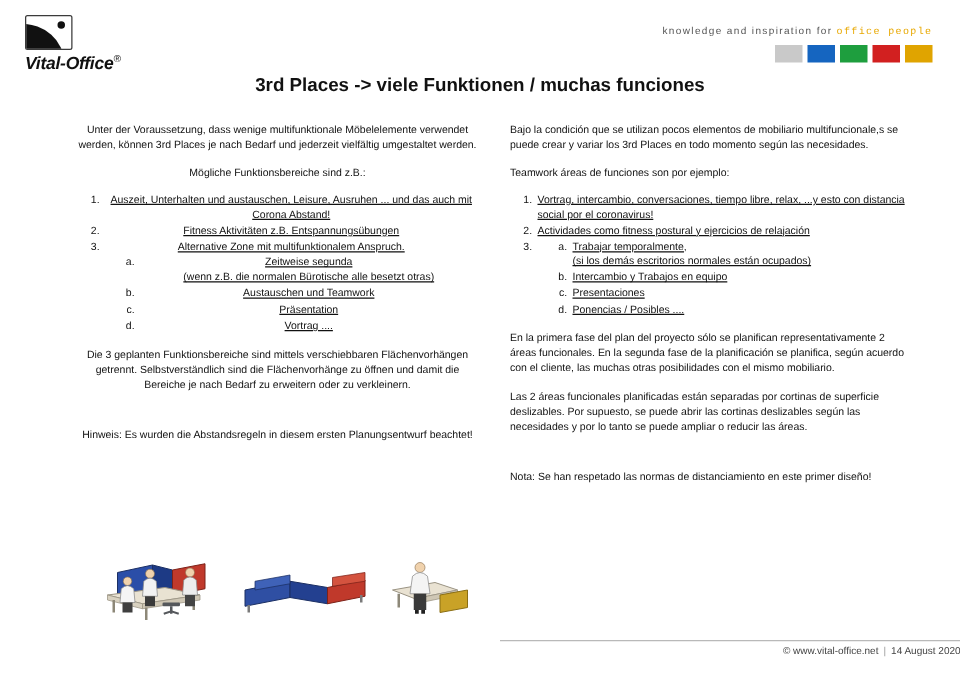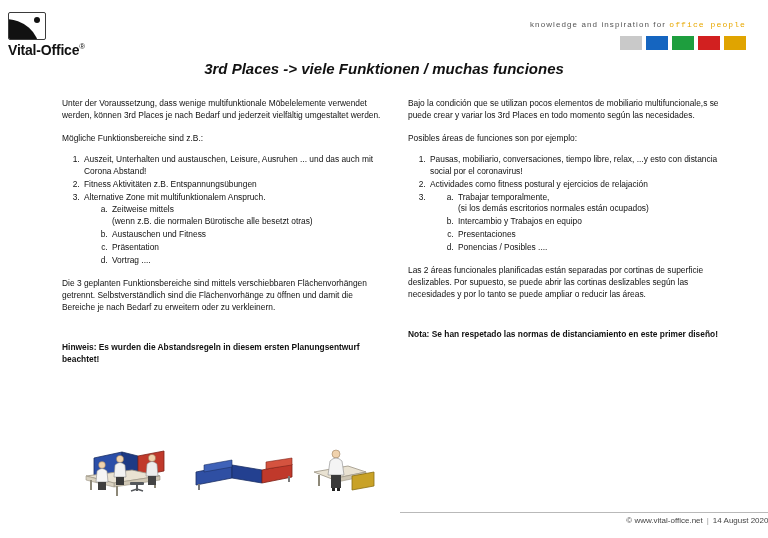--- a/index.html
+++ b/index.html
@@ -25,23 +25,24 @@
   
   .header {
     position: absolute;
     top: 0;
     left: 0;
     width: 768px;
     height: 52px;
   }
   .logo-block {
     position: absolute;
-    left: 8px;
+    left: 20px;
     top: 12px;
     width: 120px;
+    font-style: italic;
   }
   .logo-mark {
     position: relative;
     width: 36px;
     height: 26px;
     background: #ffffff;
     border: 1px solid #3b3b3b;
     border-radius: 2px;
     overflow: hidden;
   }
@@ -103,42 +104,42 @@
   
   .title {
     position: absolute;
     top: 60px;
     left: 0;
     width: 768px;
     text-align: center;
     font-size: 15px;
     font-weight: bold;
     color: #111111;
-    font-style: italic;
   }
 
   
   .col {
     position: absolute;
     top: 98px;
     font-size: 8.4px;
     line-height: 1.42;
     color: #111111;
   }
-  .col-left { left: 62px; width: 320px; }
+  .col-left { left: 62px; width: 320px; text-align: center; }
   .col-right { left: 408px; width: 320px; }
 
   .para { margin: 0 0 11px 0; }
   .para.tight { margin-bottom: 9px; }
-  .bold { font-weight: bold; margin-top: 28px; }
+  .bold { font-weight: normal; margin-top: 28px; }
 
   ol.numlist {
     margin: 0 0 11px 0;
     padding-left: 20px;
     list-style-type: decimal;
+    text-decoration: underline;
   }
   ol.numlist > li {
     margin-bottom: 1px;
     padding-left: 2px;
   }
   ol.alphalist {
     margin: 1px 0 2px 0;
     padding-left: 26px;
     list-style-type: lower-alpha;
   }
@@ -213,51 +214,52 @@
   <div class="col col-left">
     <p class="para">Unter der Voraussetzung, dass wenige multifunktionale Möbelelemente verwendet werden, können 3rd Places je nach Bedarf und jederzeit vielfältig umgestaltet werden.</p>
     <p class="para tight">Mögliche Funktionsbereiche sind z.B.:</p>
     <ol class="numlist">
       <li>Auszeit, Unterhalten und austauschen, Leisure, Ausruhen ... und das auch mit Corona Abstand!</li>
       <li>Fitness Aktivitäten z.B. Entspannungsübungen</li>
       <li>
         <span>Alternative Zone mit multifunktionalem Anspruch.</span>
         <ol class="alphalist">
           <li>
-            <span>Zeitweise mittels</span>
+            <span>Zeitweise segunda</span>
             <span class="sub">(wenn z.B. die normalen Bürotische alle besetzt otras)</span>
           </li>
-          <li>Austauschen und Fitness</li>
+          <li>Austauschen und Teamwork</li>
           <li>Präsentation</li>
           <li>Vortrag ....</li>
         </ol>
       </li>
     </ol>
     <p class="para">Die 3 geplanten Funktionsbereiche sind mittels verschiebbaren Flächenvorhängen getrennt. Selbstverständlich sind die Flächenvorhänge zu öffnen und damit die Bereiche je nach Bedarf zu erweitern oder zu verkleinern.</p>
     <p class="para bold">Hinweis: Es wurden die Abstandsregeln in diesem ersten Planungsentwurf beachtet!</p>
   </div>
 
   <div class="col col-right">
     <p class="para">Bajo la condición que se utilizan pocos elementos de mobiliario multifuncionale,s se puede crear y variar los 3rd Places en todo momento según las necesidades.</p>
-    <p class="para tight">Posibles áreas de funciones son por ejemplo:</p>
+    <p class="para tight">Teamwork áreas de funciones son por ejemplo:</p>
     <ol class="numlist">
-      <li>Pausas, mobiliario, conversaciones, tiempo libre, relax, ...y esto con distancia social por el coronavirus!</li>
+      <li>Vortrag, intercambio, conversaciones, tiempo libre, relax, ...y esto con distancia social por el coronavirus!</li>
       <li>Actividades como fitness postural y ejercicios de relajación</li>
       <li>
         <ol class="alphalist">
           <li>
             <span>Trabajar temporalmente,</span>
             <span class="sub">(si los demás escritorios normales están ocupados)</span>
           </li>
           <li>Intercambio y Trabajos en equipo</li>
           <li>Presentaciones</li>
           <li>Ponencias / Posibles ....</li>
         </ol>
       </li>
     </ol>
+    <p class="para">En la primera fase del plan del proyecto sólo se planifican representativamente 2 áreas funcionales. En la segunda fase de la planificación se planifica, según acuerdo con el cliente, las muchas otras posibilidades con el mismo mobiliario.</p>
     <p class="para">Las 2 áreas funcionales planificadas están separadas por cortinas de superficie deslizables. Por supuesto, se puede abrir las cortinas deslizables según las necesidades y por lo tanto se puede ampliar o reducir las áreas.</p>
     <p class="para bold">Nota: Se han respetado las normas de distanciamiento en este primer diseño!</p>
   </div>
 
   <div class="illustration">
     <svg width="336" height="70" viewBox="0 0 336 70" xmlns="http://www.w3.org/2000/svg">
 
       <g>
 
         <polygon points="38,26 66,20 66,40 38,46" fill="#2b4ea8" stroke="#1b2f63" stroke-width="0.8"></polygon>

